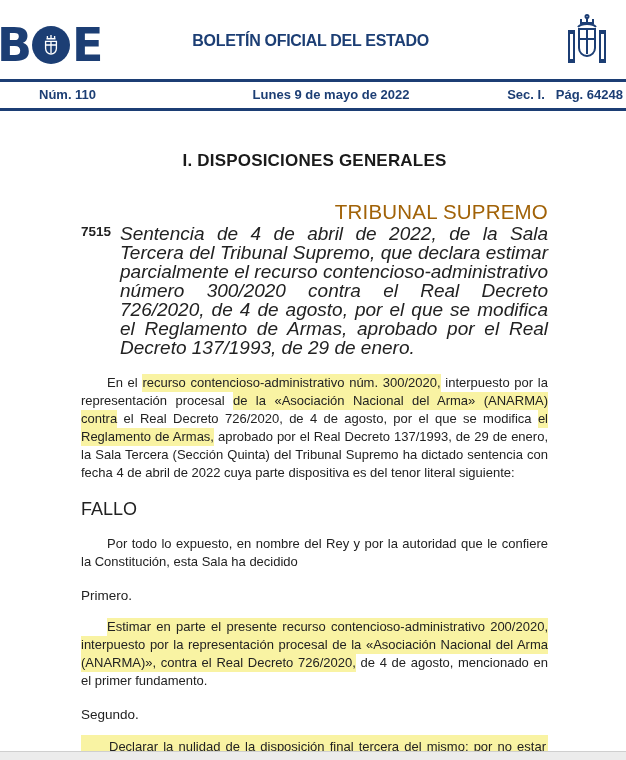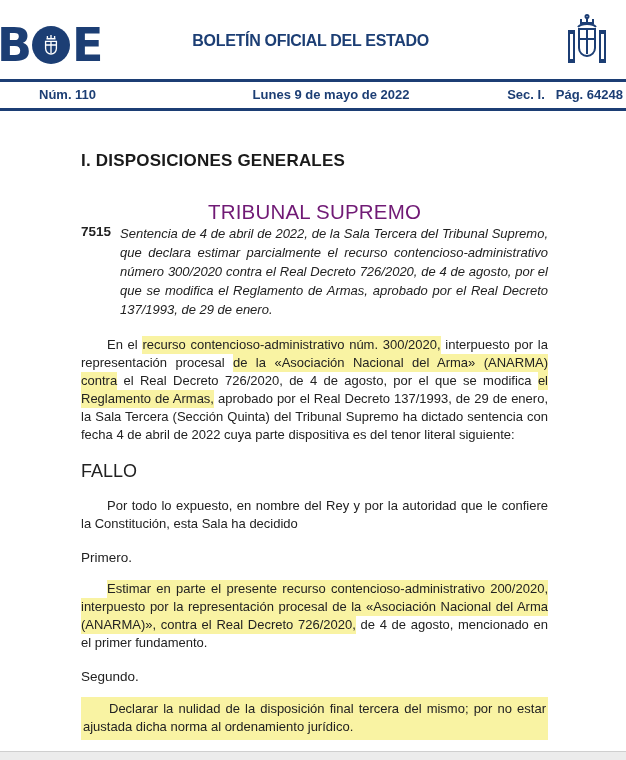--- a/index.html
+++ b/index.html
@@ -48,31 +48,31 @@
     display:flex;justify-content:space-between;align-items:center;
     padding:5px 3px 6px 3px;
     font-size:13px;font-weight:bold;color:var(--navy);margin-left:36px;
   }
   .infobar-date{position:absolute;left:50%;transform:translateX(-50%);white-space:nowrap;}
   .infobar-right{display:flex;gap:11px;}
 
   
   main{padding:0 78px 0 81px;}
   .section-heading{
-    text-align:left;font-size:17px;font-weight:bold;color:#1a1a1a;
+    text-align:center;font-size:17px;font-weight:bold;color:#1a1a1a;
     margin:40px 0 0 0;letter-spacing:0.2px;
   }
   .organ-heading{
-    text-align:center;font-size:20.5px;font-weight:normal;color:#701a75;
+    text-align:right;font-size:20.5px;font-weight:normal;color:#a16207;
     margin:29px 0 0 0;letter-spacing:0.2px;
   }
   .item{display:flex;}
   .item-number{flex:none;width:39px;font-size:13.5px;font-weight:bold;}
   .item-summary{
-    margin:0;font-style:italic;font-size:13px;line-height:19px;
+    margin:0;font-style:italic;font-size:19px;line-height:19px;
     text-align:justify;
   }
   .body-p{
     margin:15px 0 0 0;font-size:13px;line-height:18px;
     text-align:justify;text-indent:26px;
   }
   .first-p{margin-top:17px;}
   .fallo-heading{
     margin:17px 0 0 0;font-size:18px;text-align:left;text-indent:0;
     font-weight:normal;

